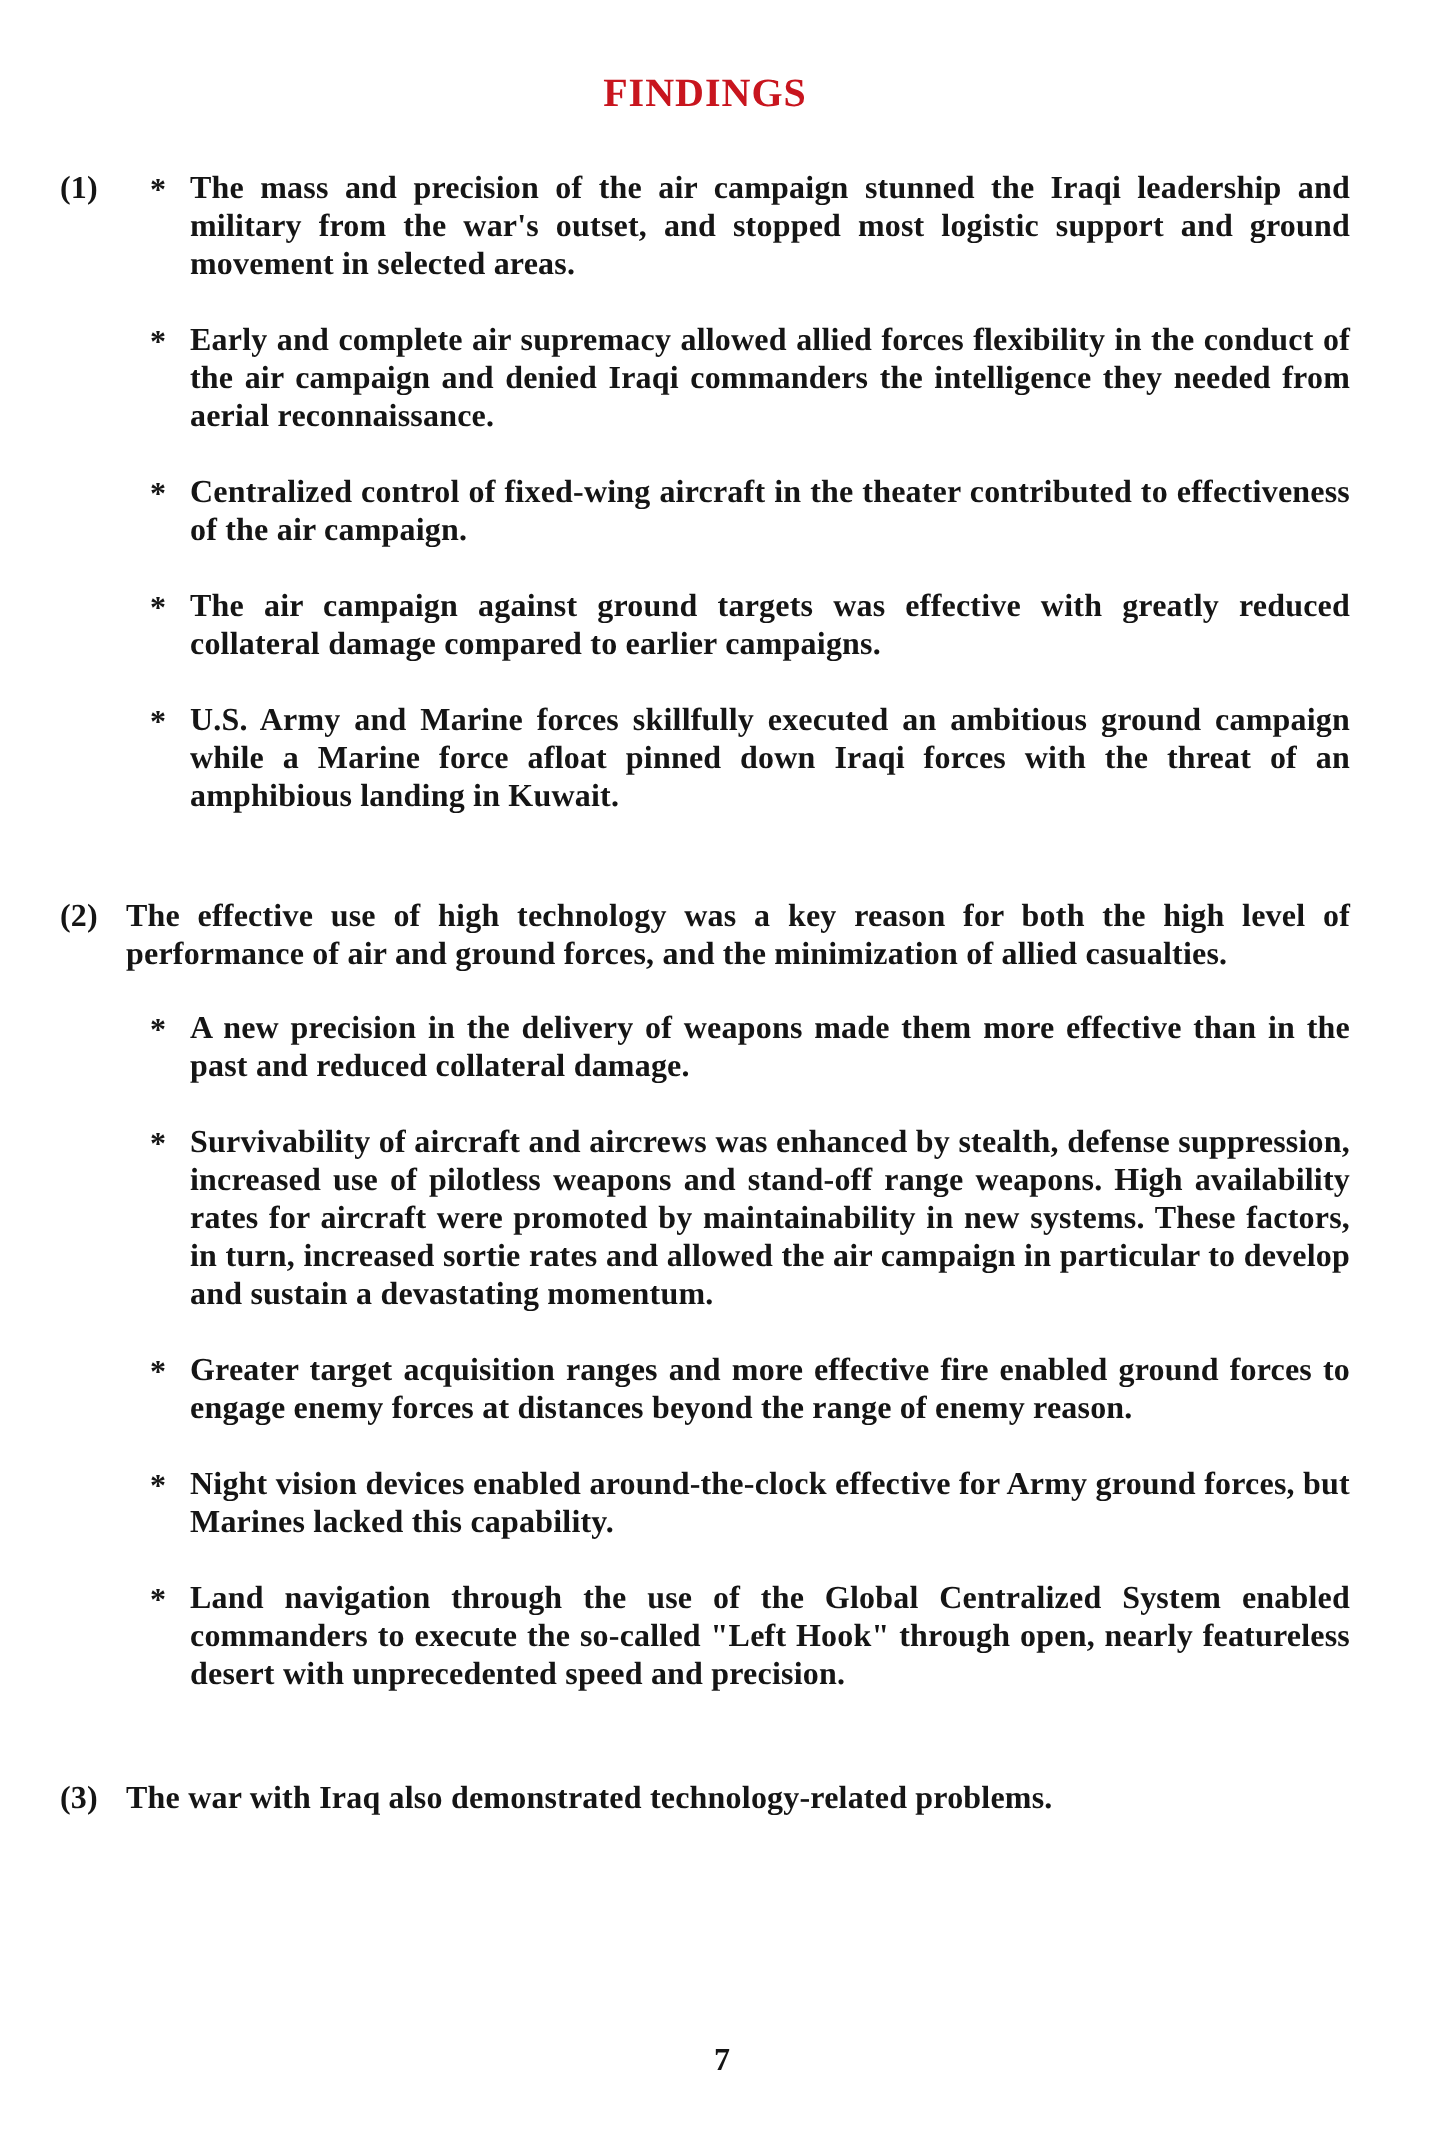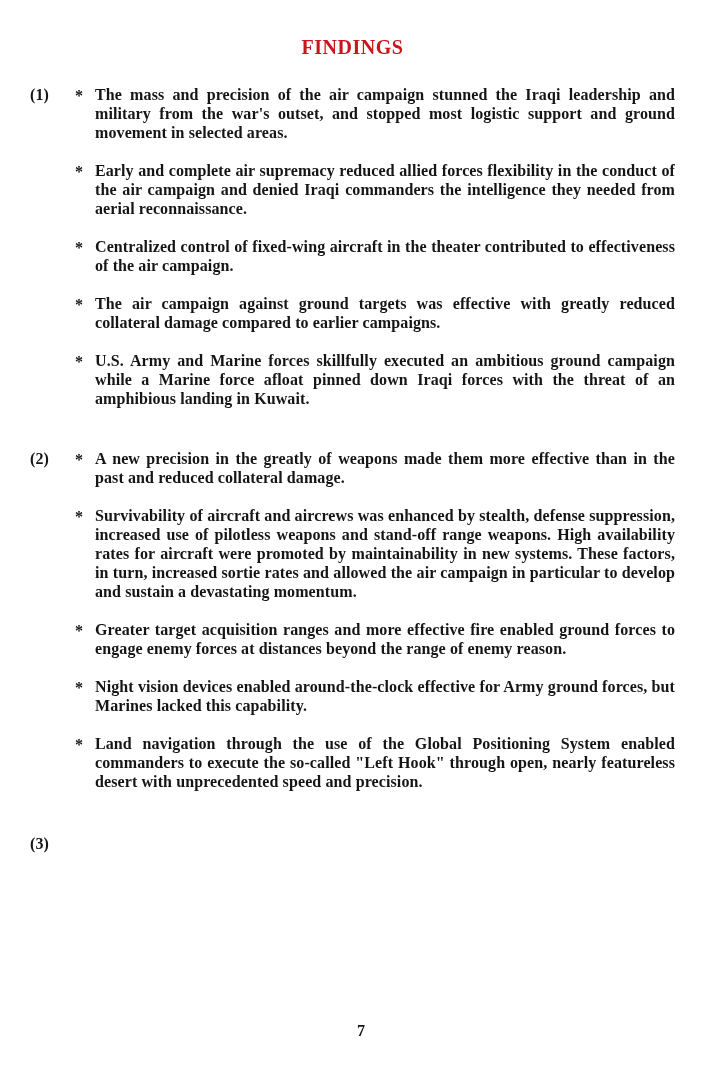--- a/index.html
+++ b/index.html
@@ -85,67 +85,69 @@
       <span class="num">(1)</span>
     </div>
 
     <div class="bullet bullet-first">
       <span class="star">*</span>
       <span>The mass and precision of the air campaign stunned the Iraqi leadership and military from the war's outset, and stopped most logistic support and ground movement in selected areas.</span>
     </div>
 
     <div class="bullet">
       <span class="star">*</span>
-      <span>Early and complete air supremacy reduced allied forces flexibility in the conduct of the air campaign and denied Iraqi commanders the intelligence they needed from aerial reconnaissance.</span>
+      <span>Early and complete air supremacy allowed allied forces flexibility in the conduct of the air campaign and denied Iraqi commanders the intelligence they needed from aerial reconnaissance.</span>
     </div>
 
     <div class="bullet">
       <span class="star">*</span>
       <span>Centralized control of fixed-wing aircraft in the theater contributed to effectiveness of the air campaign.</span>
     </div>
 
     <div class="bullet">
       <span class="star">*</span>
       <span>The air campaign against ground targets was effective with greatly reduced collateral damage compared to earlier campaigns.</span>
     </div>
 
     <div class="bullet">
       <span class="star">*</span>
       <span>U.S. Army and Marine forces skillfully executed an ambitious ground campaign while a Marine force afloat pinned down Iraqi forces with the threat of an amphibious landing in Kuwait.</span>
     </div>
 
     <div class="finding finding-2">
       <span class="num">(2)</span>
+      <span>The effective use of high technology was a key reason for both the high level of performance of air and ground forces, and the minimization of allied casualties.</span>
     </div>
 
     <div class="bullet bullet-first">
       <span class="star">*</span>
-      <span>A new precision in the greatly of weapons made them more effective than in the past and reduced collateral damage.</span>
+      <span>A new precision in the delivery of weapons made them more effective than in the past and reduced collateral damage.</span>
     </div>
 
     <div class="bullet">
       <span class="star">*</span>
       <span>Survivability of aircraft and aircrews was enhanced by stealth, defense suppression, increased use of pilotless weapons and stand-off range weapons. High availability rates for aircraft were promoted by maintainability in new systems. These factors, in turn, increased sortie rates and allowed the air campaign in particular to develop and sustain a devastating momentum.</span>
     </div>
 
     <div class="bullet">
       <span class="star">*</span>
       <span>Greater target acquisition ranges and more effective fire enabled ground forces to engage enemy forces at distances beyond the range of enemy reason.</span>
     </div>
 
     <div class="bullet">
       <span class="star">*</span>
       <span>Night vision devices enabled around-the-clock effective for Army ground forces, but Marines lacked this capability.</span>
     </div>
 
     <div class="bullet">
       <span class="star">*</span>
-      <span>Land navigation through the use of the Global Positioning System enabled commanders to execute the so-called "Left Hook" through open, nearly featureless desert with unprecedented speed and precision.</span>
+      <span>Land navigation through the use of the Global Centralized System enabled commanders to execute the so-called "Left Hook" through open, nearly featureless desert with unprecedented speed and precision.</span>
     </div>
 
     <div class="finding finding-3">
       <span class="num">(3)</span>
+      <span>The war with Iraq also demonstrated technology-related problems.</span>
     </div>
 
   </div>
 
   <div class="page-number">7</div>
 </div>
 
 </body></html>

